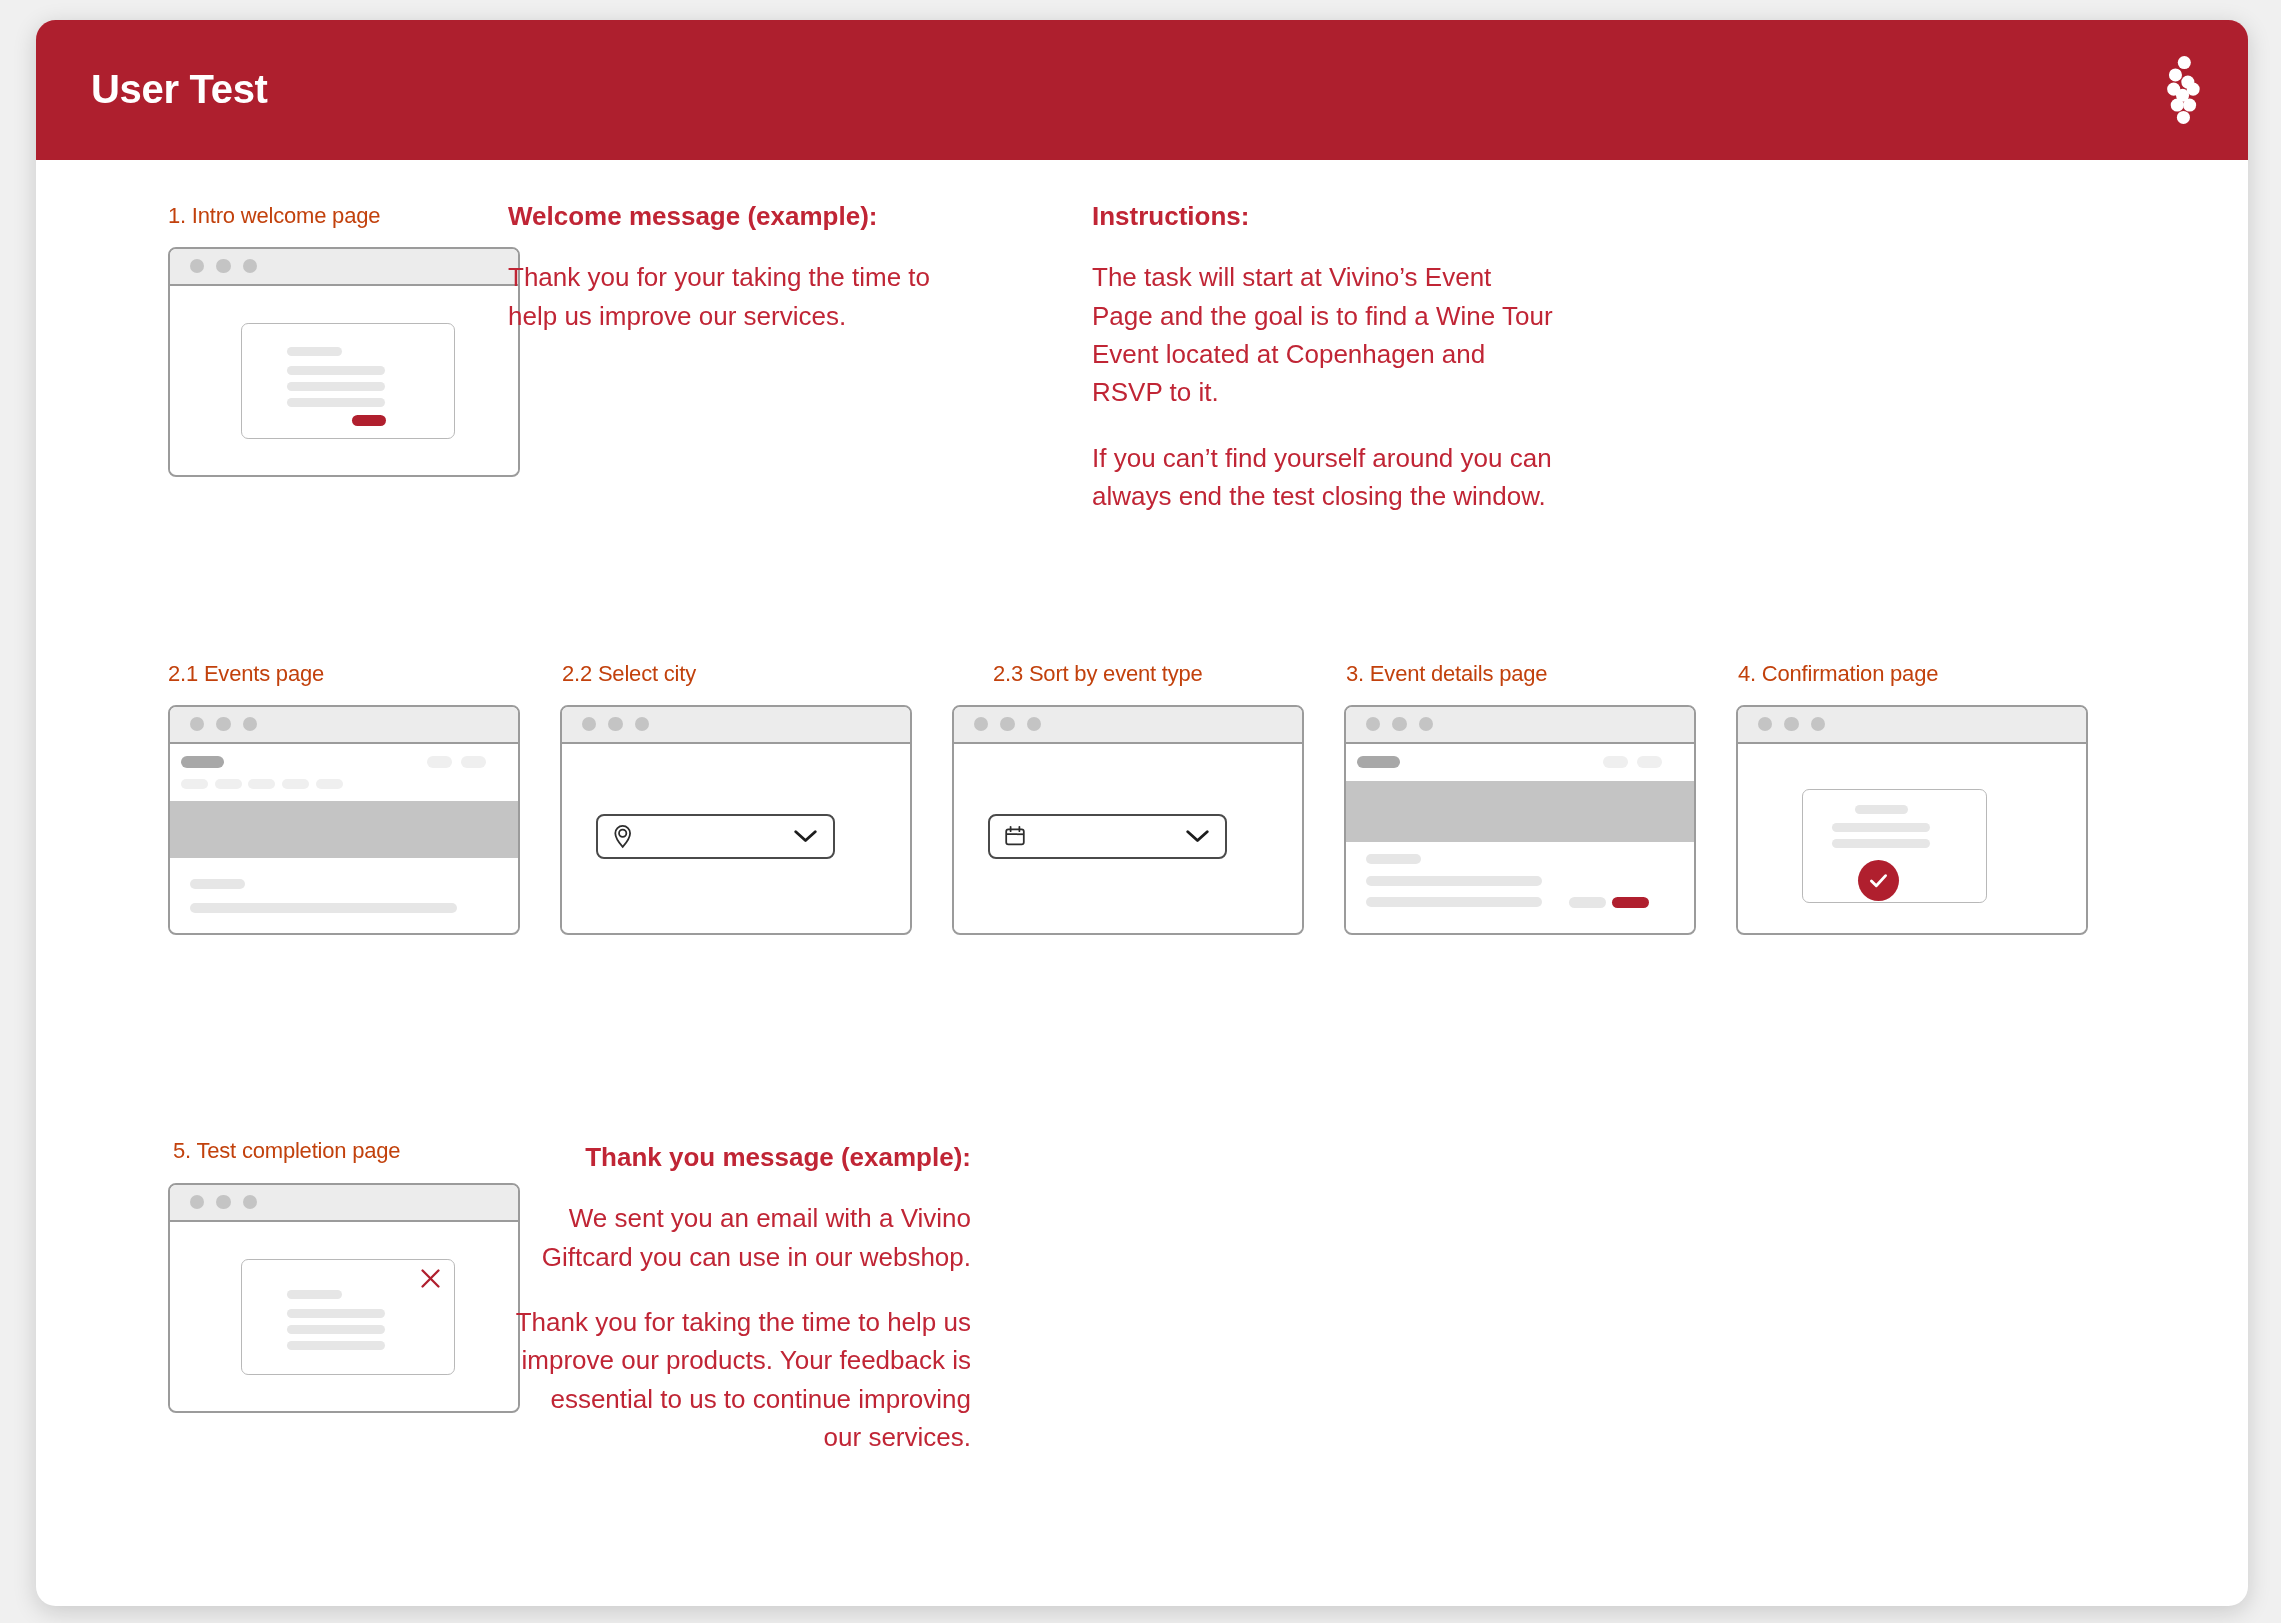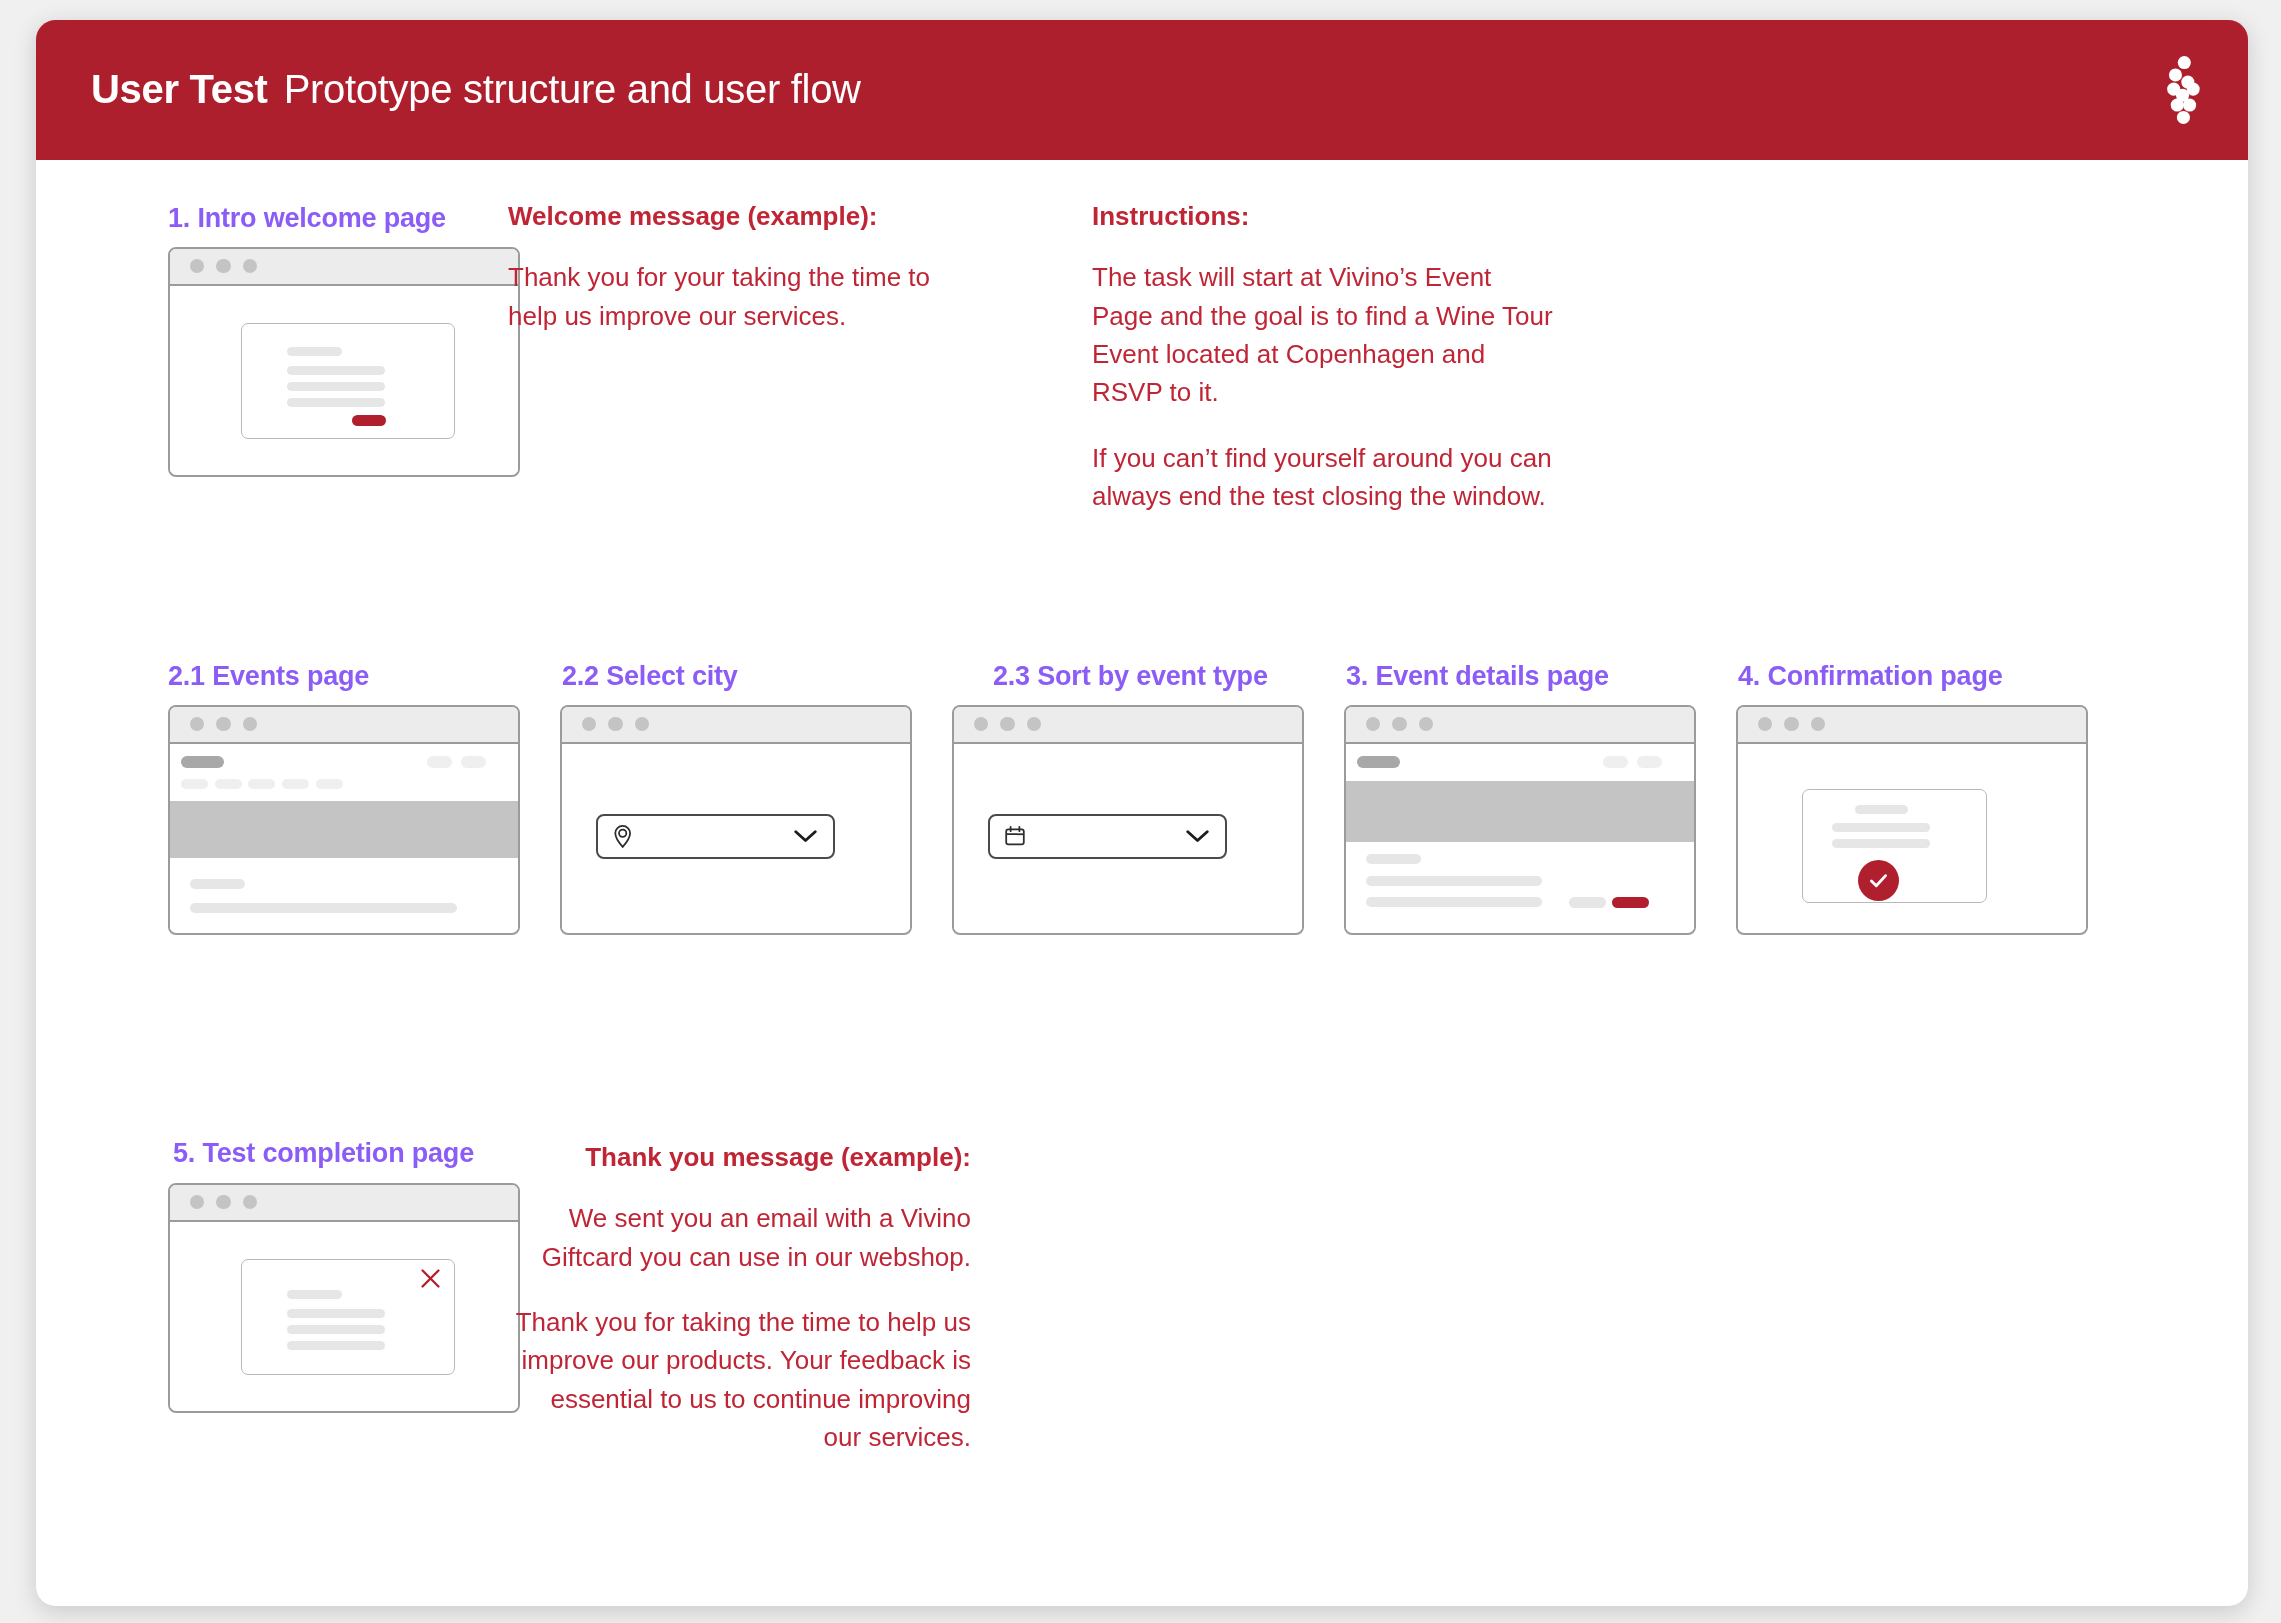--- a/index.html
+++ b/index.html
@@ -66,23 +66,23 @@
 
   
   .body {
     position: relative;
     width: 100%;
     height: calc(100% - 112px);
   }
 
   .section-label {
     position: absolute;
-    color: #8b5cf6;
-    font-size: 27px;
-    font-weight: bold;
+    color: #c2410c;
+    font-size: 22px;
+    font-weight: normal;
     letter-spacing: -0.2px;
     white-space: nowrap;
   }
 
   .text-block {
     position: absolute;
     color: #C02535;
     font-size: 26px;
     line-height: 1.48;
     font-weight: 400;
@@ -167,21 +167,20 @@
 </style>
 </head>
 <body>
 
 <div class="page-shadow-wrap">
 <div class="card">
 
   <div class="header">
     <div class="header-title-group">
       <span class="header-strong">User Test</span>
-      <span class="header-sub">Prototype structure and user flow</span>
     </div>
     <div class="logo">
       <svg class="icon-svg" width="46" height="70" viewBox="0 0 52 78" xmlns="http://www.w3.org/2000/svg">
         <g fill="#ffffff">
           <circle cx="32" cy="8" r="7.4"></circle>
           <circle cx="22" cy="22" r="7.4"></circle>
           <circle cx="36" cy="30" r="7.4"></circle>
           <circle cx="20" cy="38" r="7.4"></circle>
           <circle cx="30" cy="45" r="7.4"></circle>
           <circle cx="42" cy="38" r="7.4"></circle>

